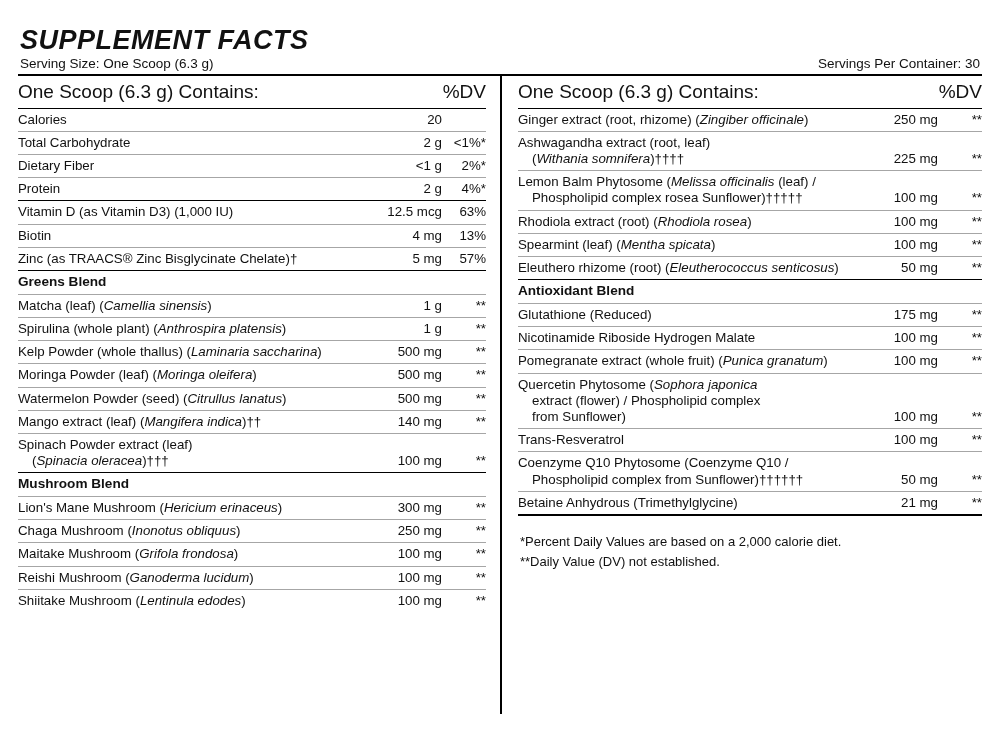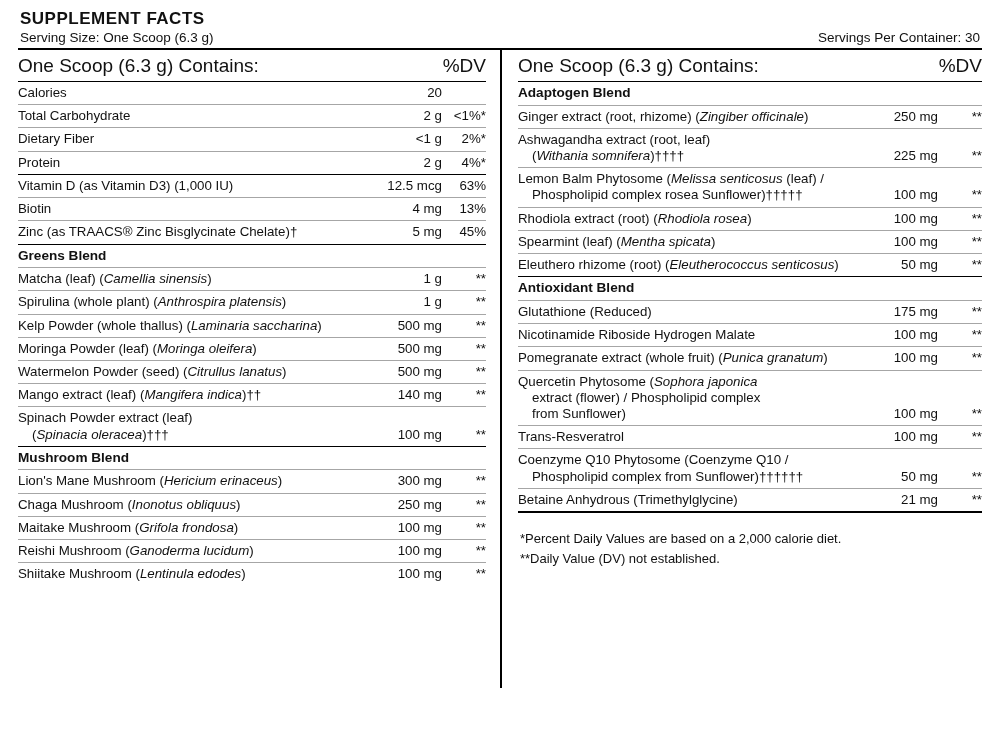--- a/index.html
+++ b/index.html
@@ -15,25 +15,26 @@
     color: #111111;
     overflow: hidden;
   }
   .panel {
     width: 1000px;
     height: 731px;
     padding: 8px 18px 6px 18px;
     position: relative;
   }
   .title {
-    font-size: 17px;
+    font-size: 27px;
     font-weight: bold;
     letter-spacing: 0.5px;
     line-height: 1.05;
-    margin: 2px 0 2px 2px;
+    margin: 18px 0 2px 2px;
+    font-style: italic;
   }
   .serving-row {
     display: flex;
     justify-content: space-between;
     align-items: flex-end;
     font-size: 13.5px;
     padding: 0 2px 3px 2px;
   }
 
   .columns {
@@ -136,21 +137,21 @@
             <td class="dv">63%</td>
           </tr>
           <tr class="line">
             <td class="nm">Biotin</td>
             <td class="amt">4 mg</td>
             <td class="dv">13%</td>
           </tr>
           <tr class="line-med">
             <td class="nm">Zinc (as TRAACS® Zinc Bisglycinate Chelate)†</td>
             <td class="amt">5 mg</td>
-            <td class="dv">45%</td>
+            <td class="dv">57%</td>
           </tr>
 
           <tr class="blend line">
             <td class="nm" colspan="3">Greens Blend</td>
           </tr>
           <tr class="line">
             <td class="nm ind1"><span>Matcha (leaf) (</span><i>Camellia sinensis</i><span>)</span></td>
             <td class="amt">1 g</td>
             <td class="dv">**</td>
           </tr>
@@ -222,39 +223,36 @@
 
     <div class="col col-right">
       <table class="sf">
         <tbody>
           <tr class="hdr line-med">
             <td class="nm">One Scoop (6.3 g) Contains:</td>
             <td class="amt"></td>
             <td class="dv">%DV</td>
           </tr>
 
-          <tr class="blend line">
-            <td class="nm" colspan="3">Adaptogen Blend</td>
-          </tr>
           <tr class="line">
             <td class="nm ind1"><span>Ginger extract (root, rhizome) (</span><i>Zingiber officinale</i><span>)</span></td>
             <td class="amt">250 mg</td>
             <td class="dv">**</td>
           </tr>
           <tr class="line">
             <td class="nm ind1">
               <span>Ashwagandha extract (root, leaf)</span><br>
               <span class="ind1" style="display:inline-block;"><span>(</span><i>Withania somnifera</i><span>)††††</span></span>
             </td>
             <td class="amt">225 mg</td>
             <td class="dv">**</td>
           </tr>
           <tr class="line">
             <td class="nm ind1">
-              <span>Lemon Balm Phytosome (</span><i>Melissa senticosus</i><span> (leaf) /</span><br>
+              <span>Lemon Balm Phytosome (</span><i>Melissa officinalis</i><span> (leaf) /</span><br>
               <span class="ind1" style="display:inline-block;">Phospholipid complex rosea Sunflower)†††††</span>
             </td>
             <td class="amt">100 mg</td>
             <td class="dv">**</td>
           </tr>
           <tr class="line">
             <td class="nm ind1"><span>Rhodiola extract (root) (</span><i>Rhodiola rosea</i><span>)</span></td>
             <td class="amt">100 mg</td>
             <td class="dv">**</td>
           </tr>

